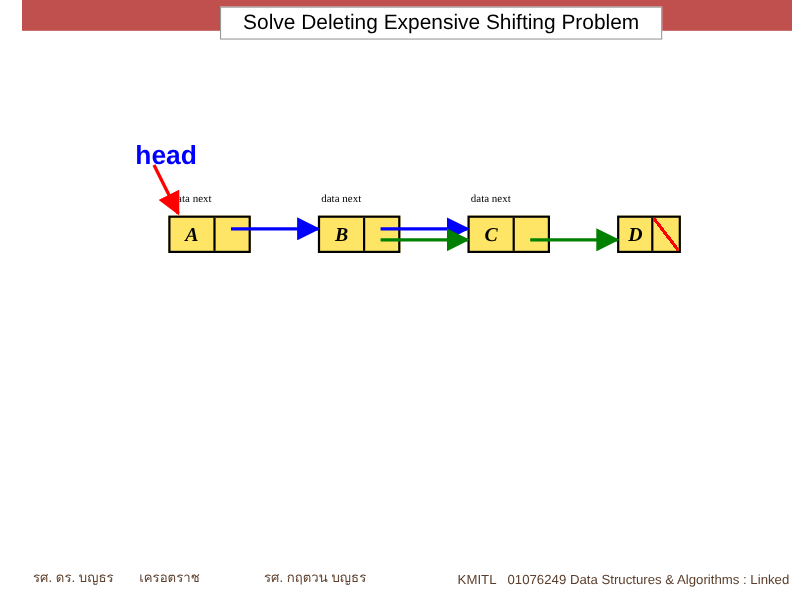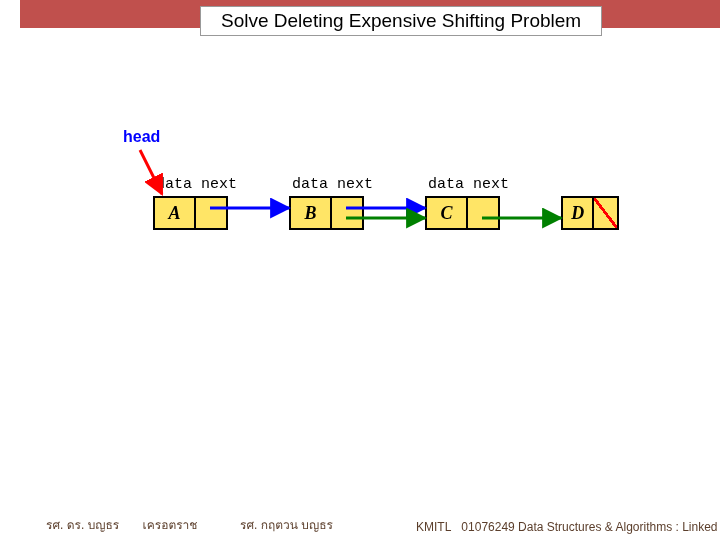--- a/index.html
+++ b/index.html
@@ -32,27 +32,27 @@
   .stage {
     position: relative;
     width: 100%;
     height: 440px;
   }
   .head-label {
     position: absolute;
     color: #0000ff;
     font-family: "Comic Sans MS", cursive, sans-serif;
     font-weight: bold;
-    font-size: 16px;
+    font-size: 24px;
     text-align: right;
   }
   .field-labels {
     position: absolute;
-    font-family: Liberation Mono, monospace;
-    font-size: 15px;
+    font-family: Liberation Serif, serif;
+    font-size: 10px;
     color: #000;
   }
   .field-labels span { display: inline-block; }
   .node {
     position: absolute;
     width: 75px;
     height: 34px;
     border: 2px solid #000;
     background: #ffe566;
     display: flex;
@@ -83,21 +83,21 @@
       transparent 0 46%, #ff0000 46% 54%, transparent 54% 100%);
   }
   .footer {
     position: absolute;
     bottom: 6px;
     left: 0;
     width: 100%;
     font-size: 12px;
     color: #5b3e2b;
   }
-  .footer-left { position: absolute; left: 30px; bottom: 0; margin-left: 16px; }
+  .footer-left { position: absolute; left: 30px; bottom: 0; }
   .footer-mid  { position: absolute; left: 240px; bottom: 0; }
   .footer-right{ position: absolute; left: 416px; bottom: 0; }
   svg.arrows {
     position: absolute;
     left: 0; top: 0;
     width: 720px; height: 440px;
     pointer-events: none;
   }
 </style>
 </head>

